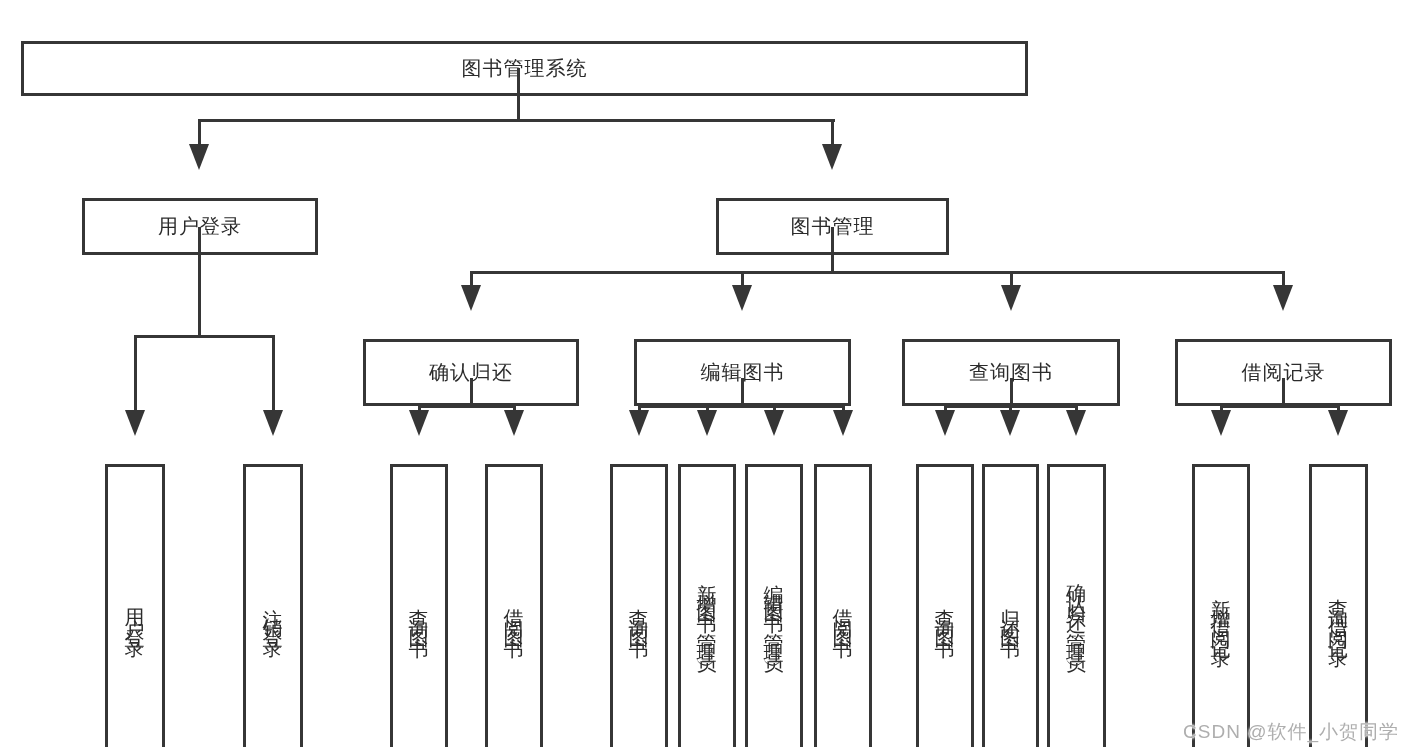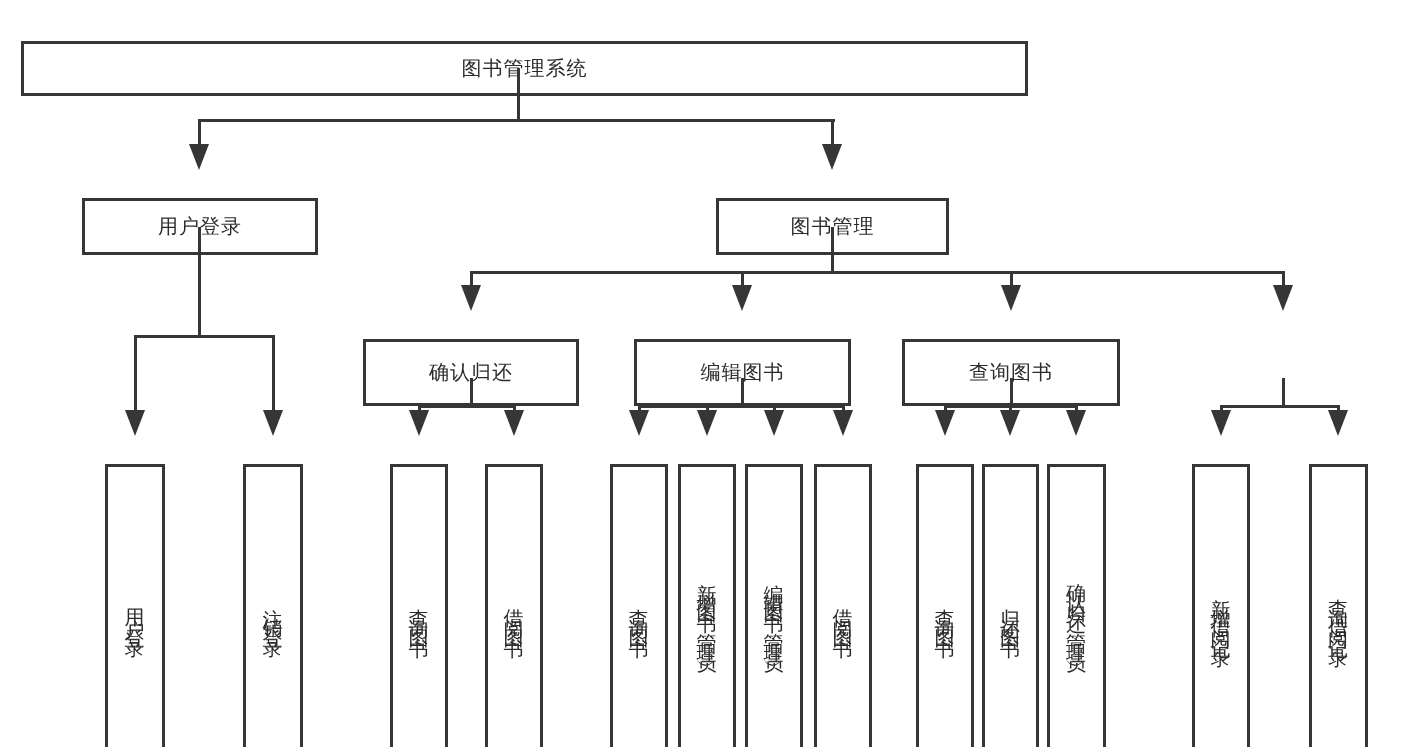--- a/index.html
+++ b/index.html
@@ -107,20 +107,23 @@
 
   <div class="hbox" style="left:363px; top:311px; width:216px; height:67px;">
     <span class="label">确认归还</span>
   </div>
   <div class="hbox" style="left:634px; top:311px; width:217px; height:67px;">
     <span class="label">编辑图书</span>
   </div>
   <div class="hbox" style="left:902px; top:311px; width:218px; height:67px;">
     <span class="label">查询图书</span>
   </div>
+  <div class="hbox" style="left:1175px; top:311px; width:217px; height:67px;">
+    <span class="label">借阅记录</span>
+  </div>
 
   <div class="ln" style="left:469.5px; top:378px; width:3px; height:29px;"></div>
   <div class="ln" style="left:417.5px; top:405px; width:98px; height:3px;"></div>
   <div class="ln" style="left:417.5px; top:405px; width:3px; height:9px;"></div>
   <div class="ln" style="left:512.5px; top:405px; width:3px; height:9px;"></div>
   <div class="arr" style="left:409px; top:410px;"></div>
   <div class="arr" style="left:504px; top:410px;"></div>
 
   <div class="ln" style="left:740.5px; top:378px; width:3px; height:29px;"></div>
   <div class="ln" style="left:637.5px; top:405px; width:207px; height:3px;"></div>
@@ -186,14 +189,15 @@
     <span class="label">确认归还（管理员）</span>
   </div>
 
   <div class="vbox" style="left:1192px; top:436px; width:58px; height:297px;">
     <span class="label">新增借阅记录</span>
   </div>
   <div class="vbox" style="left:1309px; top:436px; width:59px; height:297px;">
     <span class="label">查询借阅记录</span>
   </div>
 
+  <div class="watermark">CSDN @软件_小贺同学</div>
 
 </div>
 
 </body></html>

